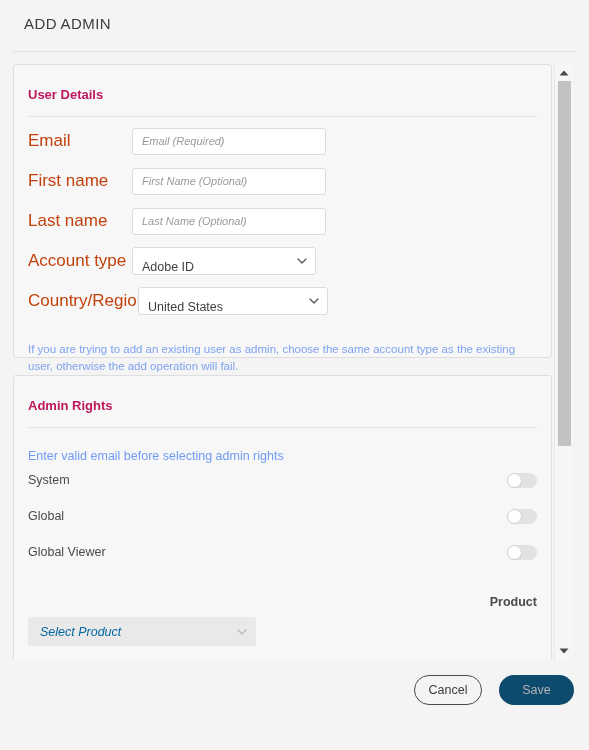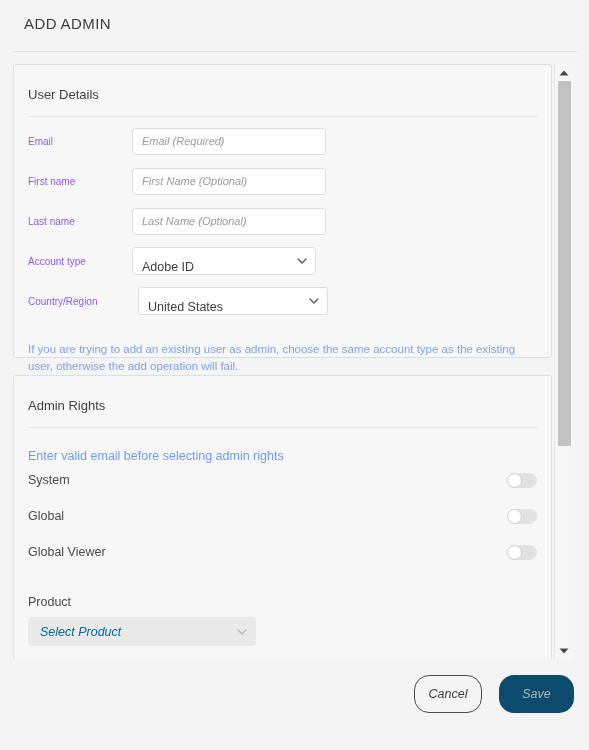--- a/index.html
+++ b/index.html
@@ -55,42 +55,42 @@
     left: 0;
     width: 539px;
   }
   #card-user-details { top: 0px; height: 294px; }
   #card-admin-rights { top: 311px; height: 310px; }
 
   .card-inner { padding: 0 14px; }
 
   .section-title {
     font-size: 13px;
-    font-weight: normal;
-    color: #404040;
+    font-weight: bold;
+    color: #be185d;
     padding: 22px 0 0 0;
     margin: 0 0 0 0;
   }
   .section-divider {
     height: 1px;
     background: #e4e4e4;
     margin-top: 14px;
   }
 
   
   .form-row {
     display: flex;
     align-items: center;
     height: 32px;
     margin-top: 8px;
   }
   .form-row:first-of-type { margin-top: 13px; }
   .field-label {
-    font-size: 10px;
-    color: #8b5cf6;
+    font-size: 17px;
+    color: #c2410c;
     width: 104px;
     flex: none;
   }
   .text-input {
     box-sizing: border-box;
     width: 194px;
     height: 27px;
     background: #ffffff;
     border: 1px solid #dcdcdc;
     border-radius: 3px;
@@ -179,22 +179,23 @@
     height: 15px;
     border-radius: 50%;
     background: #ffffff;
     border: 1.5px solid #cfcfcf;
     box-sizing: border-box;
   }
 
   .product-label {
     font-size: 12.5px;
     color: #4a4a4a;
-    font-weight: normal;
+    font-weight: bold;
     margin-top: 24px;
+    text-align: right;
   }
   .select-disabled {
     box-sizing: border-box;
     margin-top: 8px;
     width: 228px;
     height: 29px;
     background: #e9e9e9;
     border: 1px solid #e9e9e9;
     border-radius: 3px;
     display: flex;
@@ -246,30 +247,29 @@
   #footer {
     position: absolute;
     left: 0;
     bottom: 0;
     width: 589px;
     height: 90px;
   }
   .btn {
     position: absolute;
     box-sizing: border-box;
-    height: 38px;
+    height: 30px;
     border-radius: 15px;
     font-family: "Liberation Sans", sans-serif;
     font-size: 12.5px;
     display: flex;
     align-items: center;
     justify-content: center;
     cursor: pointer;
     background: transparent;
-    font-style: italic;
   }
   #cancel-button {
     left: 414px;
     top: 15px;
     width: 68px;
     border: 1.6px solid #4b4b4b;
     color: #3c3c3c;
   }
   #save-button {
     left: 499px;

